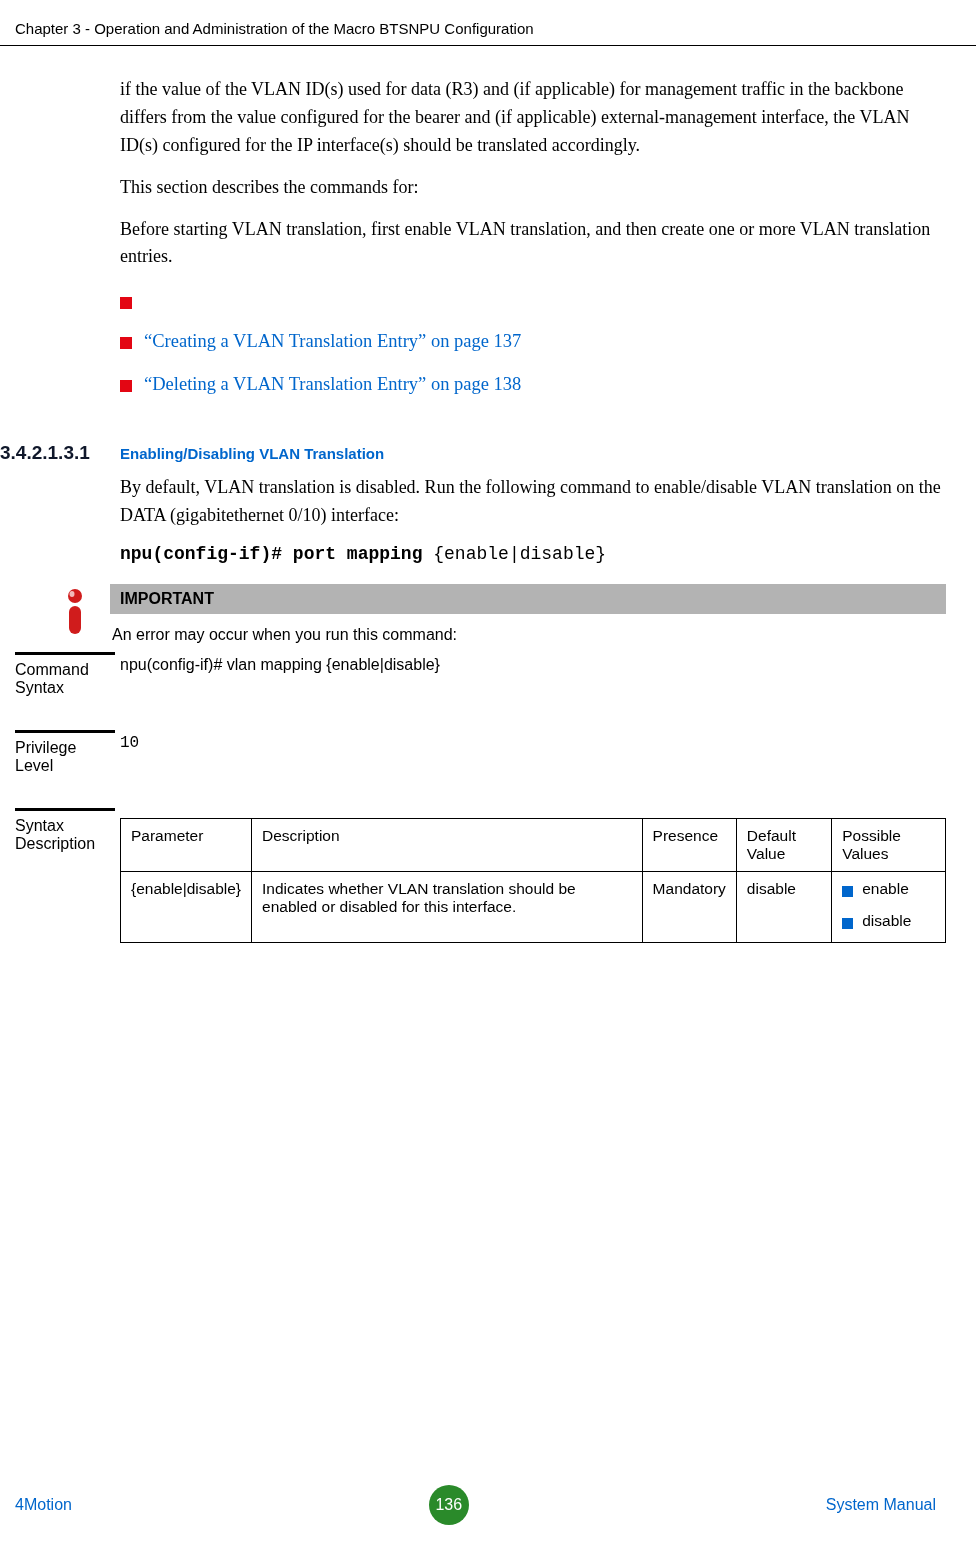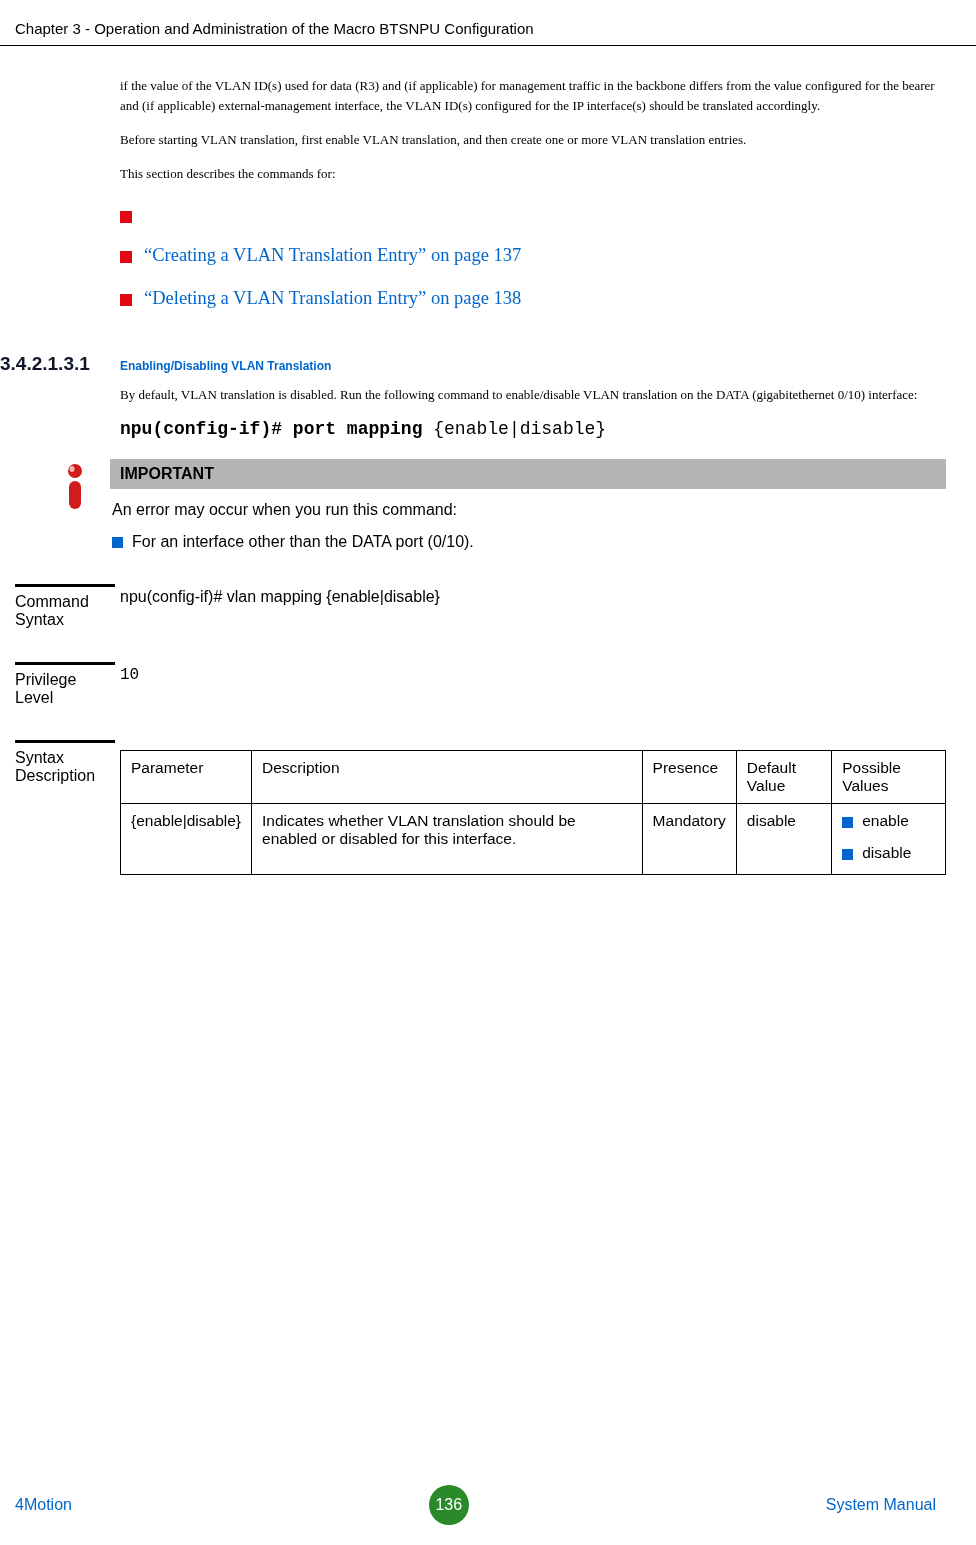--- a/index.html
+++ b/index.html
@@ -18,21 +18,21 @@
     padding: 20px 30px 8px 15px;
     font-family: Arial, Helvetica, sans-serif;
     font-size: 15px;
     border-bottom: 1px solid #000;
     margin-bottom: 30px;
   }
   .content {
     padding: 0 30px 0 120px;
   }
   .body-text {
-    font-size: 13px;
+    font-size: 18px;
     line-height: 1.55;
     margin: 0 0 14px 0;
   }
   .list {
     margin: 20px 0 30px 0;
   }
   .list-item {
     display: flex;
     align-items: flex-start;
     margin-bottom: 22px;
@@ -69,34 +69,33 @@
     color: #0f172a;
     font-family: Arial, Helvetica, sans-serif;
     font-weight: bold;
     font-size: 19px;
     min-width: 120px;
   }
   .section-title {
     color: #0066cc;
     font-family: Arial, Helvetica, sans-serif;
     font-weight: bold;
-    font-size: 12px;
+    font-size: 15px;
     margin-top: 20px;
   }
   .code-line {
     font-family: 'Courier New', Courier, monospace;
     font-size: 18px;
     margin: 10px 0 20px 0;
   }
   .code-line .bold { font-weight: bold; }
   
   .important-block {
     display: flex;
     margin-left: -80px;
-    margin-bottom: 25px;
   }
   .important-icon {
     width: 70px;
     display: flex;
     justify-content: center;
     padding-top: 4px;
   }
   .important-content {
     flex: 1;
   }
@@ -196,22 +195,22 @@
 <body>
 
 <div class="page-header">
   <span>Chapter 3 - Operation and Administration of the Macro BTS</span>
   <span>NPU Configuration</span>
 </div>
 
 <div class="content">
 
   <p class="body-text">if the value of the VLAN ID(s) used for data (R3) and (if applicable) for management traffic in the backbone differs from the value configured for the bearer and (if applicable) external-management interface, the VLAN ID(s) configured for the IP interface(s) should be translated accordingly.</p>
+  <p class="body-text">This section describes the commands for:</p>
   <p class="body-text">Before starting VLAN translation, first enable VLAN translation, and then create one or more VLAN translation entries.</p>
-  <p class="body-text">This section describes the commands for:</p>
 
   <div class="list">
     <div class="list-item">
       <span class="red-square"></span>
     </div>
     <div class="list-item">
       <span class="red-square"></span>
       <span class="link-text">“Creating a VLAN Translation Entry” on page 137</span>
     </div>
     <div class="list-item">
@@ -236,24 +235,20 @@
       <svg width="22" height="50" viewBox="0 0 22 50">
         <circle cx="11" cy="8" r="7" fill="#d01c1c"></circle>
         <rect x="5" y="18" width="12" height="28" rx="6" fill="#d01c1c"></rect>
         <ellipse cx="8" cy="6" rx="2.5" ry="3" fill="#fff" opacity="0.7"></ellipse>
       </svg>
     </div>
     <div class="important-content">
       <div class="important-header">IMPORTANT</div>
       <div class="important-body">
         <div>An error may occur when you run this command:</div>
-        <div class="list-item">
-          <span class="blue-square-small"></span>
-          <span>For an interface other than the DATA port (0/10).</span>
-        </div>
       </div>
     </div>
   </div>
 
   <div class="info-block">
     <div class="info-row">
       <div class="info-label">
           <div class="info-label-inner">Command Syntax</div>
         </div>
       <div class="info-value">npu(config-if)# vlan mapping {enable|disable}</div>

